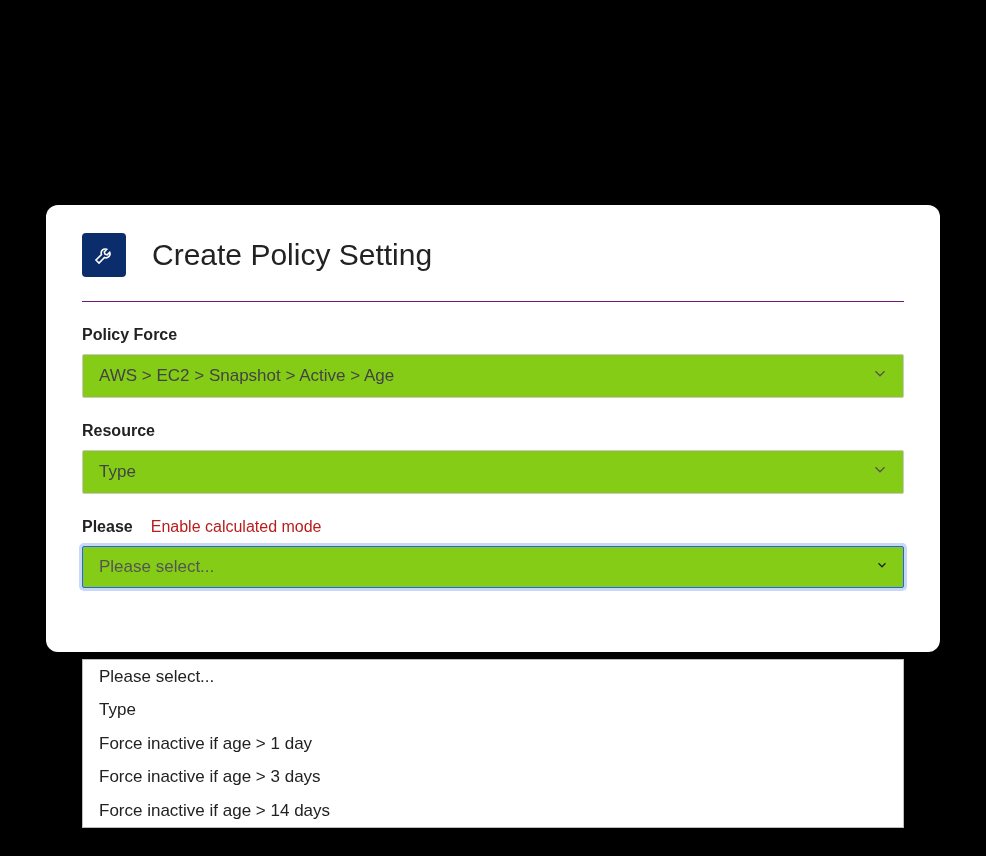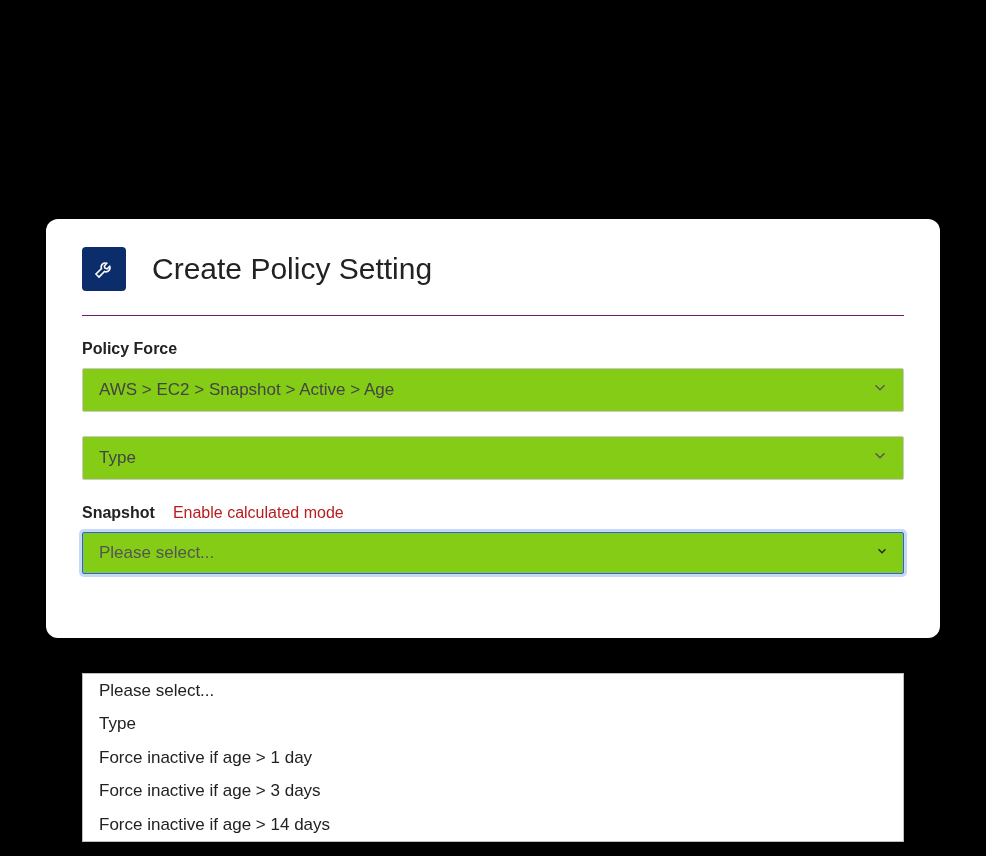--- a/index.html
+++ b/index.html
@@ -127,33 +127,34 @@
       <span class="value">AWS &gt; EC2 &gt; Snapshot &gt; Active &gt; Age</span>
       <span class="chev">
         <svg viewBox="0 0 24 24">
             <polyline points="6 9 12 15 18 9"></polyline>
           </svg>
       </span>
     </div>
   </div>
 
   <div class="group">
+    <div class="label">Resource</div>
     <div class="select">
       <span class="value">Type</span>
       <span class="chev">
         <svg viewBox="0 0 24 24">
             <polyline points="6 9 12 15 18 9"></polyline>
           </svg>
       </span>
     </div>
   </div>
 
   <div class="group" style="margin-bottom:4px;">
     <div class="label-row">
-      <div class="label" style="margin-bottom:0">Snapshot</div>
+      <div class="label" style="margin-bottom:0">Please</div>
       <span class="link">Enable calculated mode</span>
     </div>
     <div class="select focused">
       <span class="value">Please select...</span>
       <span class="chev">
         <svg viewBox="0 0 24 24">
             <polyline points="6 9 12 15 18 9"></polyline>
           </svg>
       </span>
     </div>

